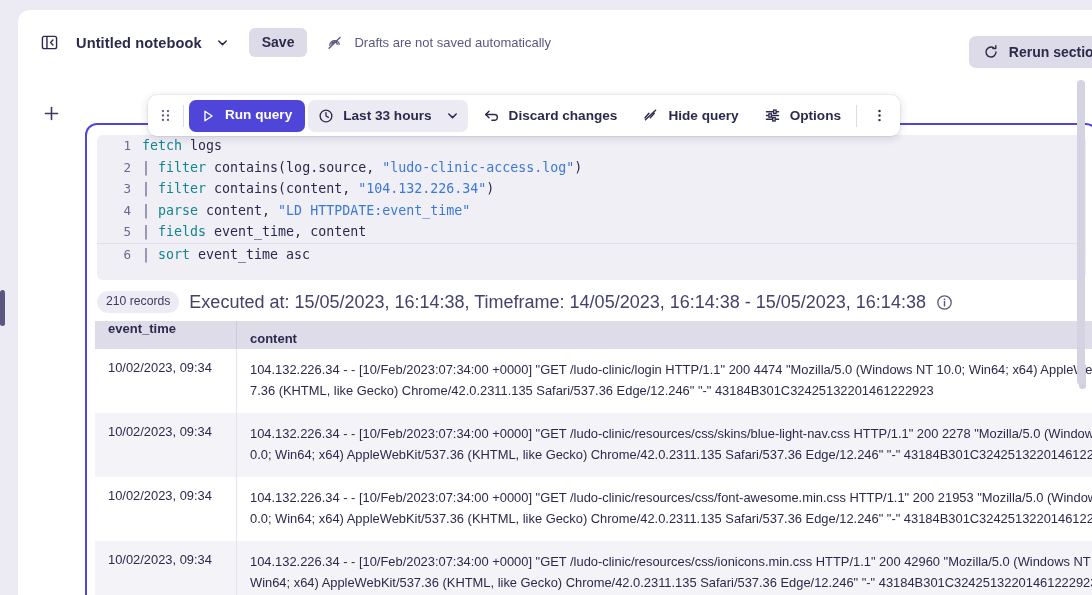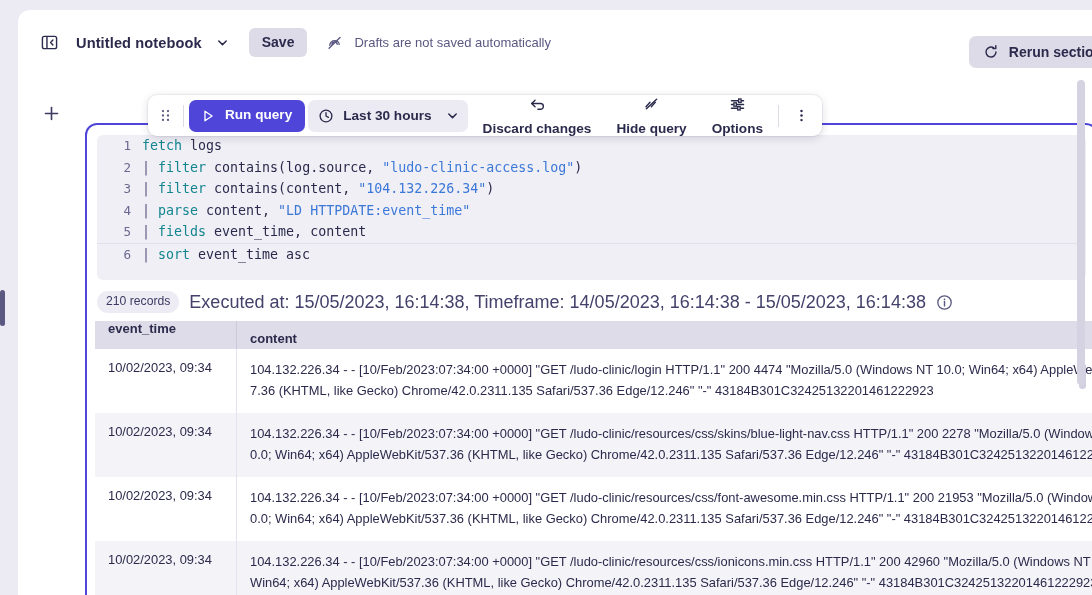--- a/index.html
+++ b/index.html
@@ -220,21 +220,20 @@
     border-radius: 7px;
     padding: 8px 10px;
     margin-left: 5px;
     font-family: inherit;
     font-size: 13.6px;
     font-weight: bold;
     color: #2b2a4c;
     cursor: pointer;
     white-space: nowrap;
     line-height: 1;
-    flex-direction: column;
   }
   .kebab {
     width: 28px; height: 28px;
     display: flex; align-items: center; justify-content: center;
     border-radius: 6px;
     cursor: pointer;
     margin-left: 3px;
   }
 
   
@@ -533,21 +532,21 @@
           <path d="M5.6 3.6 L13.6 9 L5.6 14.4 Z" stroke="#ffffff" stroke-width="1.5" stroke-linejoin="round"></path>
         </svg>
         <span>Run query</span>
       </button>
 
       <button class="btn-range">
         <svg width="16" height="16" viewBox="0 0 18 18" fill="none">
           <circle cx="9" cy="9" r="6.6" stroke="#2b2a4c" stroke-width="1.5"></circle>
           <path d="M9 5.2 L9 9 L11.7 10.6" stroke="#2b2a4c" stroke-width="1.5" stroke-linecap="round" stroke-linejoin="round"></path>
         </svg>
-        <span>Last 30 hours</span>
+        <span>Last 33 hours</span>
         <svg width="13" height="13" viewBox="0 0 14 14" fill="none" style="margin-left:5px">
           <path d="M3 5.3 L7 9.3 L11 5.3" stroke="#2b2a4c" stroke-width="1.6" stroke-linecap="round" stroke-linejoin="round"></path>
         </svg>
       </button>
 
       <button class="tb-item">
         <svg width="17" height="17" viewBox="0 0 18 18" fill="none">
           <path d="M6.4 4.6 L2.9 8 L6.4 11.4" stroke="#2b2a4c" stroke-width="1.5" stroke-linecap="round" stroke-linejoin="round"></path>
           <path d="M2.9 8 L12.2 8 A3 3 0 0 1 12.2 14 L9.4 14" stroke="#2b2a4c" stroke-width="1.5" stroke-linecap="round" stroke-linejoin="round"></path>
         </svg>

